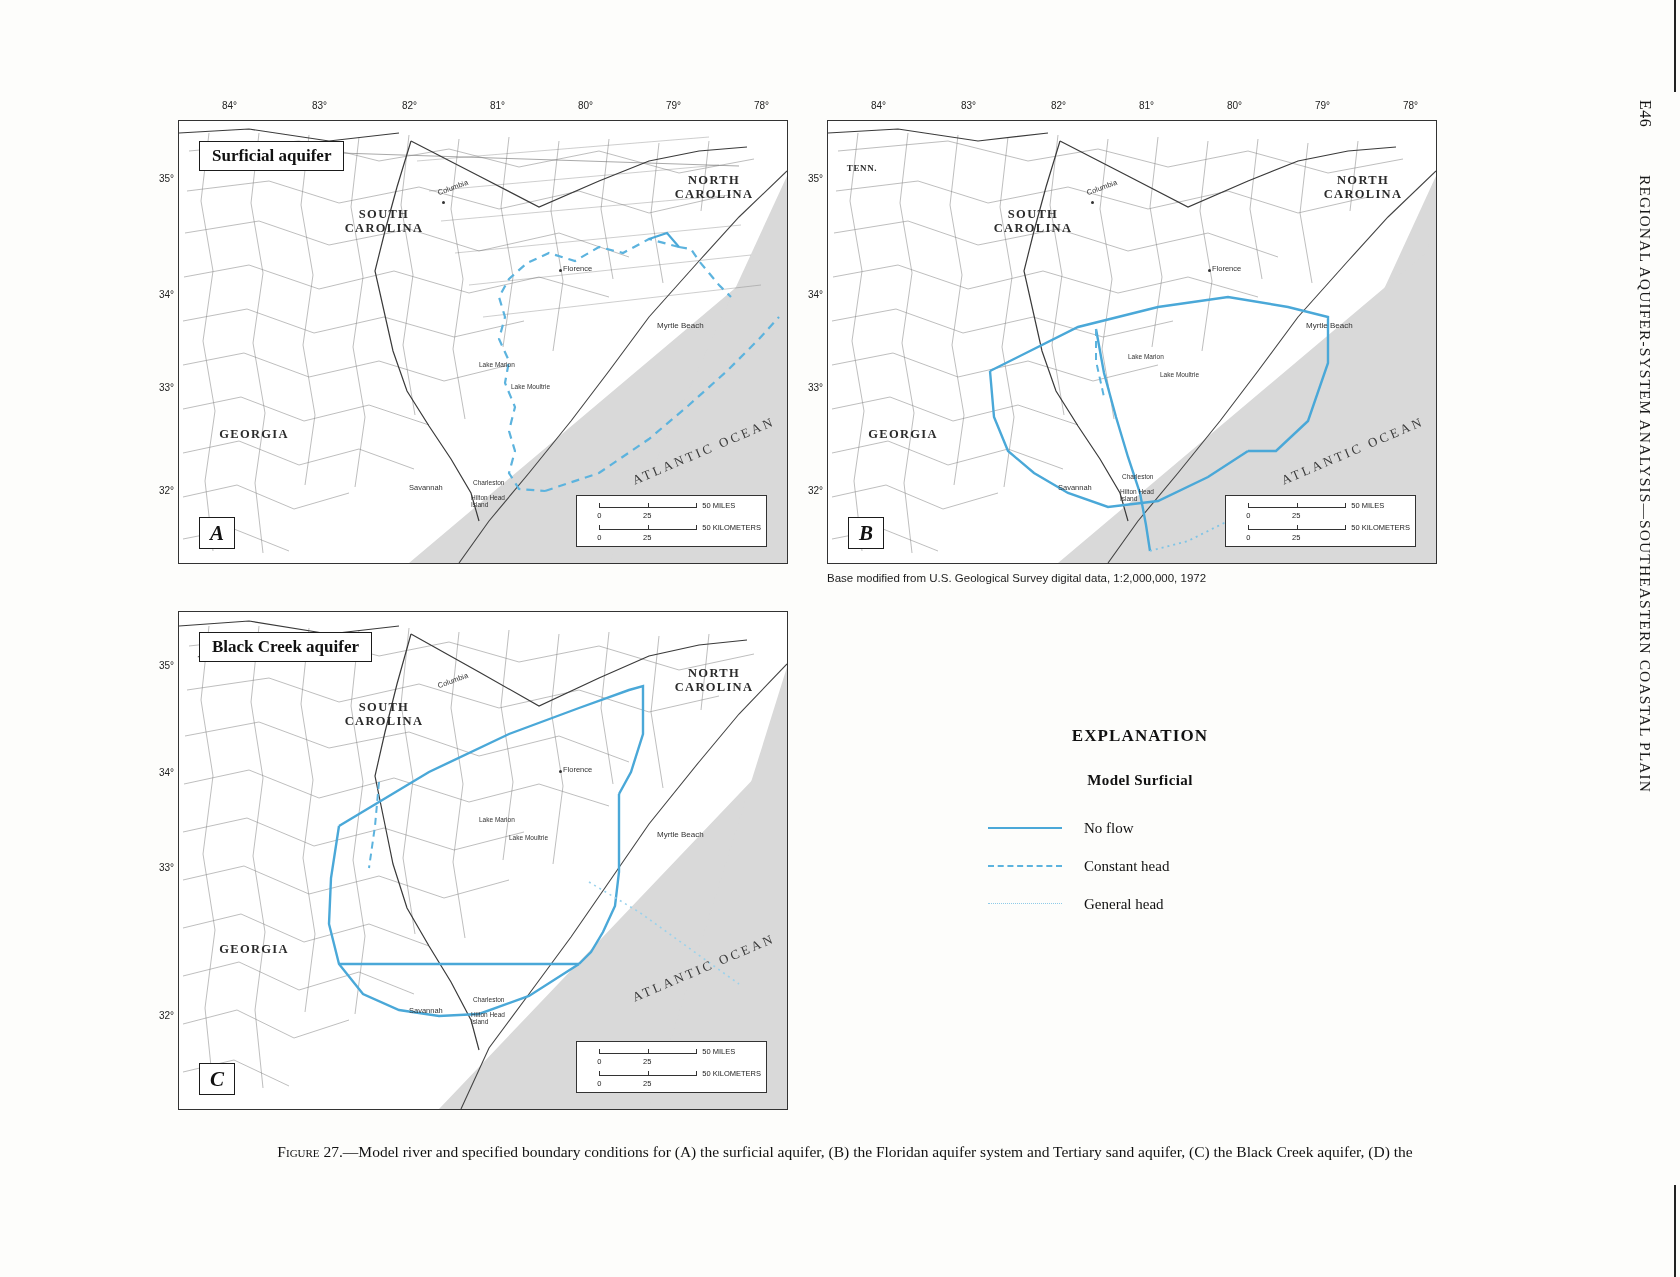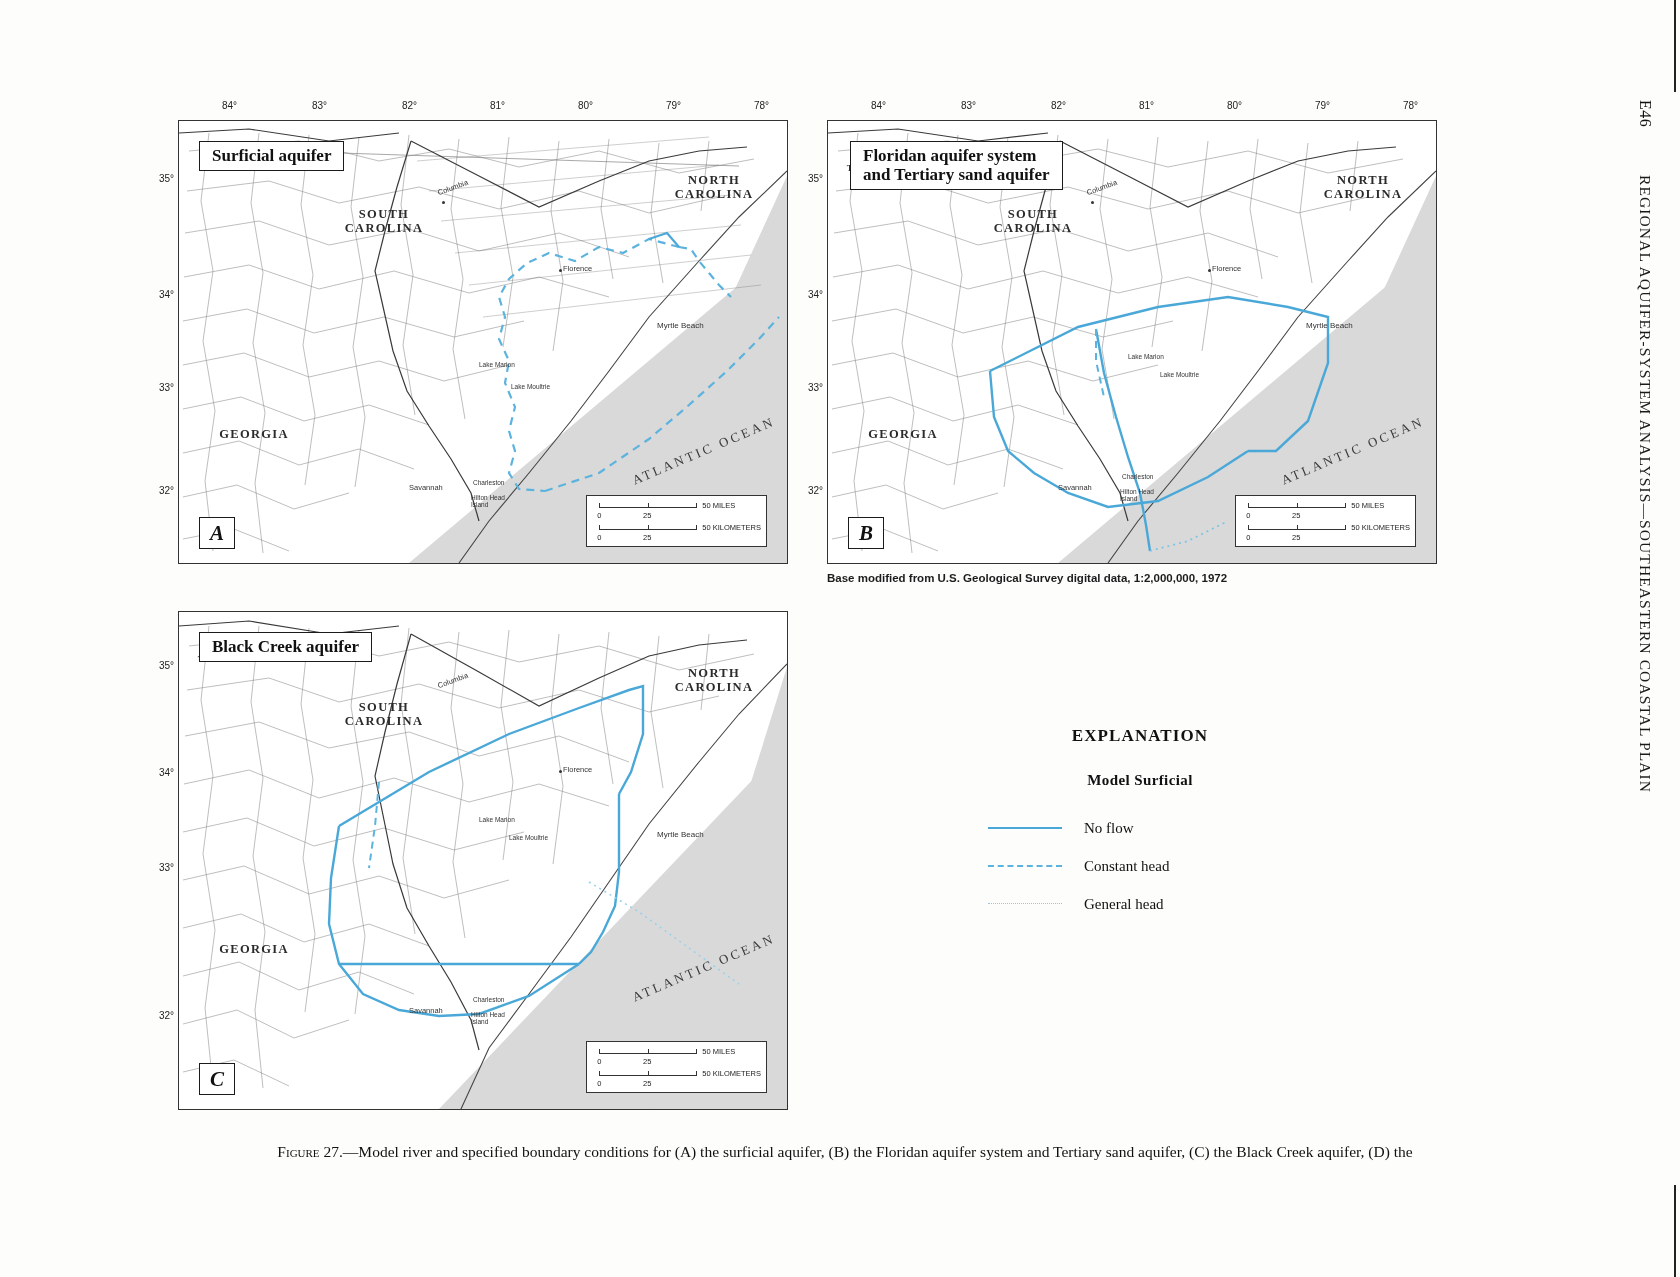--- a/index.html
+++ b/index.html
@@ -147,21 +147,21 @@
     font-size: 10px;
     color: #222;
     text-align: right;
   }
   
   .scalebar {
     position: absolute;
     border: 1.1px solid #333;
     background: #fff;
     z-index: 6;
-    padding: 3px 5px 3px 12px;
+    padding: 3px 5px 3px 22px;
   }
   .sb-row {
     display: flex;
     align-items: center;
     height: 12px;
   }
   .sb-line {
     position: relative;
     height: 4px;
     width: 96px;
@@ -437,22 +437,20 @@
       </g>
 
       <path d="M 162,250 L 250,206 L 330,186 L 400,176 L 460,186 L 500,196
                L 500,242 L 480,300 L 448,330 L 420,330" fill="none" stroke="#4aa8d8" stroke-width="2.4"></path>
       <path d="M 162,250 L 166,296 L 180,330 L 206,352 L 240,372 L 280,386 L 330,380 L 380,356 L 420,330" fill="none" stroke="#4aa8d8" stroke-width="2.4"></path>
       <path d="M 268,208 L 276,252 L 288,296 L 300,336 L 312,372 L 318,404 L 322,430" fill="none" stroke="#4aa8d8" stroke-width="2.4"></path>
       <path d="M 268,208 L 268,240 L 276,276" fill="none" stroke="#5cb3de" stroke-width="2.0" stroke-dasharray="7 5"></path>
       <path d="M 322,430 L 360,420 L 400,400" fill="none" stroke="#7fc4e6" stroke-width="1.8" stroke-dasharray="2 4"></path>
     </svg>
 
-    <div class="panel-label" style="left:22px; top:20px;">Floridan aquifer system
-and Tertiary sand aquifer</div>
     <div class="panel-letter" style="left:20px; bottom:14px;">B</div>
 
     <div class="state-name" style="left:4px; top:6px; width:60px; font-size:9px; letter-spacing:0.6px;">TENN.</div>
     <div class="state-name" style="left:150px; top:50px; width:110px;">SOUTH
 CAROLINA</div>
     <div class="state-name" style="left:480px; top:16px; width:110px;">NORTH
 CAROLINA</div>
     <div class="state-name" style="left:20px; top:270px; width:110px;">GEORGIA</div>
     <div class="ocean-name" style="left:448px; top:322px; transform:rotate(-23deg);">ATLANTIC OCEAN</div>
 
@@ -496,21 +494,21 @@
   <div class="grid-tick-label" style="left:1051px; top:100px;">82°</div>
   <div class="grid-tick-label" style="left:1139px; top:100px;">81°</div>
   <div class="grid-tick-label" style="left:1227px; top:100px;">80°</div>
   <div class="grid-tick-label" style="left:1315px; top:100px;">79°</div>
   <div class="grid-tick-label" style="left:1403px; top:100px;">78°</div>
   <div class="lat-label" style="left:795px; top:173px; width:28px;">35°</div>
   <div class="lat-label" style="left:795px; top:289px; width:28px;">34°</div>
   <div class="lat-label" style="left:795px; top:382px; width:28px;">33°</div>
   <div class="lat-label" style="left:795px; top:485px; width:28px;">32°</div>
 
-  <div class="base-note" style="left:827px; top:572px;font-weight:bold;">Base modified from U.S. Geological Survey digital data, 1:2,000,000, 1972</div>
+  <div class="base-note" style="left:827px; top:572px;">Base modified from U.S. Geological Survey digital data, 1:2,000,000, 1972</div>
 
   <div class="map-panel" style="left:178px; top:611px; width:608px; height:497px;">
     <svg class="mapsvg" width="608" height="497" viewBox="0 0 608 497">
       <polygon points="608,60 608,497 330,497 260,497 600,140" fill="#d9d9d9"></polygon>
       <polygon points="608,55 470,497 608,497" fill="#d9d9d9"></polygon>
       <path d="M 608,52 L 560,102 L 520,150 L 470,212 L 430,270 L 392,325 L 350,382 L 310,436 L 282,497" fill="none" stroke="#444" stroke-width="1.1"></path>
       <g stroke="#7a7a7a" stroke-width="0.55" fill="none" opacity="0.9">
         <path d="M10,34 L120,22 L200,44 L270,30 L340,50 L420,34 L500,58 L575,42"></path>
         <path d="M8,78 L90,66 L160,90 L240,72 L320,96 L400,78 L470,100 L540,84"></path>
         <path d="M6,124 L80,110 L150,136 L230,120 L300,144 L380,124 L450,150"></path>

